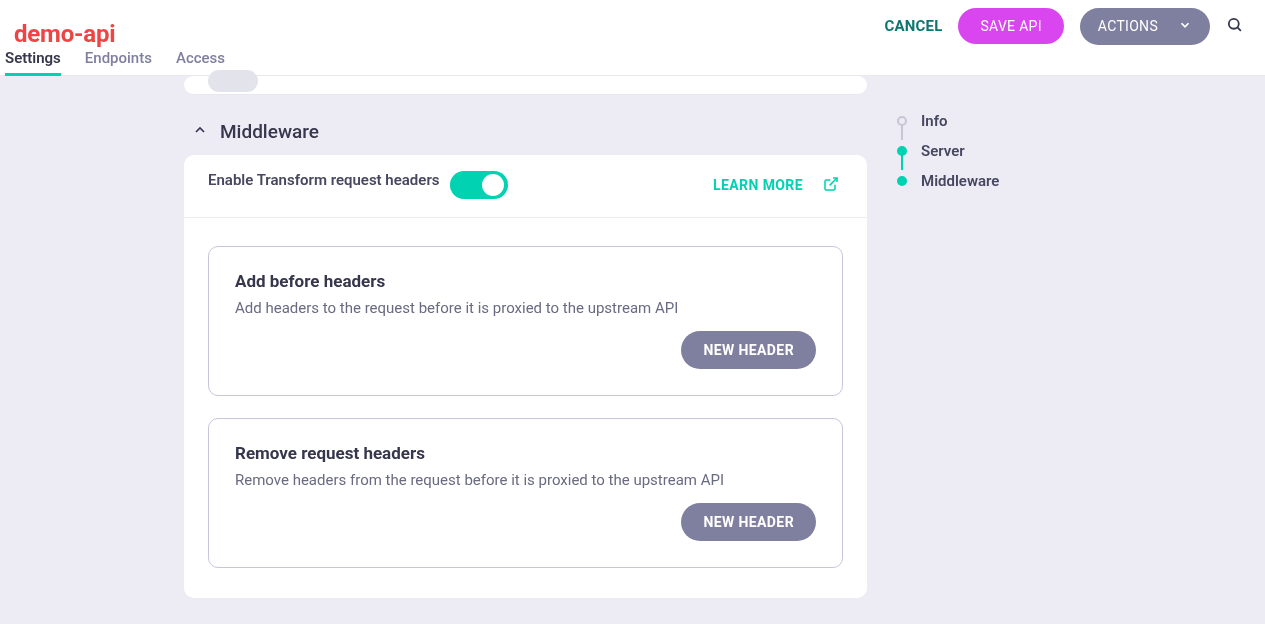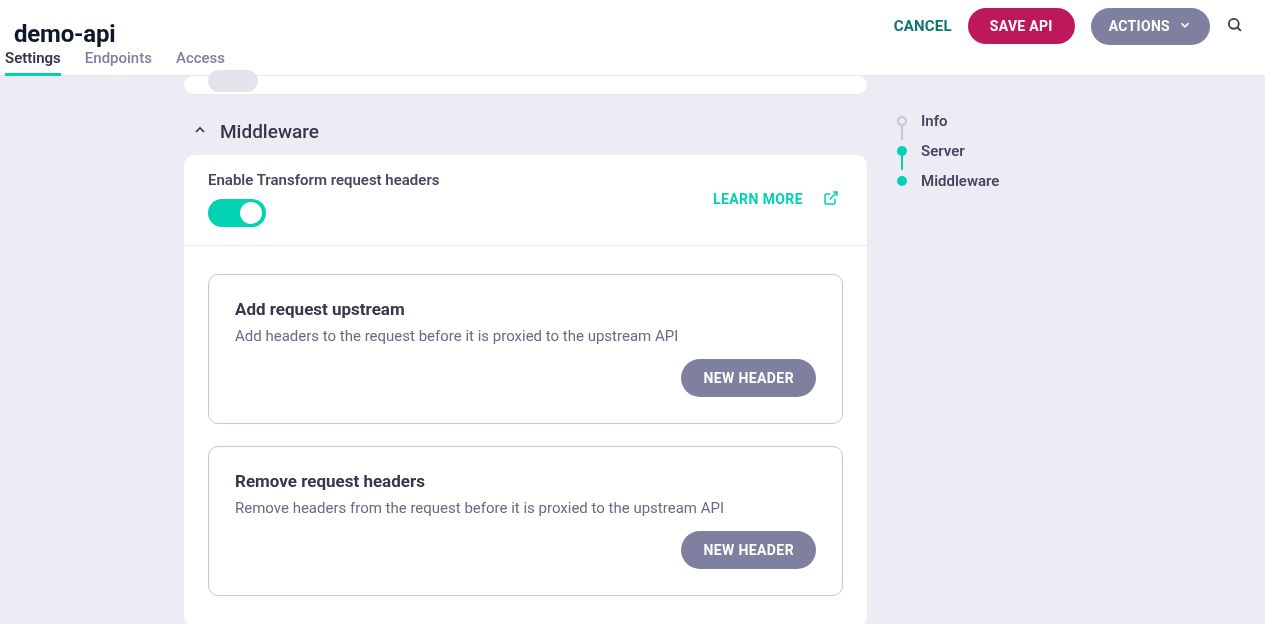--- a/index.html
+++ b/index.html
@@ -22,59 +22,59 @@
     .topbar-row {
       display: flex;
       align-items: center;
       justify-content: space-between;
       padding: 8px 22px 0 14px;
       height: 44px;
     }
     .brand {
       font-size: 24px;
       font-weight: 700;
-      color: #0f172a;
+      color: #ef4444;
       letter-spacing: -0.2px;
       margin-top: 16px;
     }
     .top-actions {
       display: flex;
       align-items: center;
       gap: 16px;
     }
     .btn-text {
       font-weight: 700;
       font-size: 15px;
       color: #0f766e;
       cursor: pointer;
       letter-spacing: 0.2px;
     }
     .btn-primary {
-      background: #be185d;
+      background: #d946ef;
       color: #fff;
-      font-weight: 700;
+      font-weight: 400;
       font-size: 14px;
       padding: 10px 22px;
       border-radius: 999px;
       cursor: pointer;
       letter-spacing: 0.3px;
       text-align: right;
     }
     .btn-secondary {
       background: #7f7fa0;
       color: #fff;
-      font-weight: 700;
+      font-weight: 400;
       font-size: 14px;
       padding: 10px 18px;
       border-radius: 999px;
       cursor: pointer;
       letter-spacing: 0.3px;
       display: inline-flex;
       align-items: center;
-      gap: 8px;
+      gap: 20px;
     }
     .search-icon svg { width: 17px; height: 17px; }
     
     .tabs {
       display: flex;
       gap: 24px;
       padding: 0 5px;
       height: 32px;
       align-items: flex-end;
     }
@@ -149,21 +149,21 @@
       border-radius: 10px;
       padding: 0 0 30px 0;
     }
     .card-top {
       padding: 16px 28px 18px 24px;
       display: flex;
       align-items: center;
       justify-content: space-between;
       border-bottom: 1px solid #ececf2;
     }
-    .toggle-block { display: flex; flex-direction: column; gap: 10px; }
+    .toggle-block { display: flex; flex-direction: row; gap: 10px; }
     .toggle-label {
       font-size: 15px;
       font-weight: 600;
       color: #474760;
     }
     .toggle {
       width: 58px; height: 28px;
       background: #00d2b2;
       border-radius: 999px;
       position: relative;
@@ -326,21 +326,21 @@
                   <path d="M18 13v6a2 2 0 0 1-2 2H5a2 2 0 0 1-2-2V8a2 2 0 0 1 2-2h6"></path>
                   <polyline points="15 3 21 3 21 9"></polyline>
                   <line x1="10" y1="14" x2="21" y2="3"></line>
                 </svg>
             </span>
           </a>
         </div>
 
         <div class="subcards">
           <div class="subcard">
-            <div class="subcard-title">Add request upstream</div>
+            <div class="subcard-title">Add before headers</div>
             <div class="subcard-desc">Add headers to the request before it is proxied to the upstream API</div>
             <div class="subcard-actions">
               <span class="btn-grey">NEW HEADER</span>
             </div>
           </div>
           <div class="subcard">
             <div class="subcard-title">Remove request headers</div>
             <div class="subcard-desc">Remove headers from the request before it is proxied to the upstream API</div>
             <div class="subcard-actions">
               <span class="btn-grey">NEW HEADER</span>

